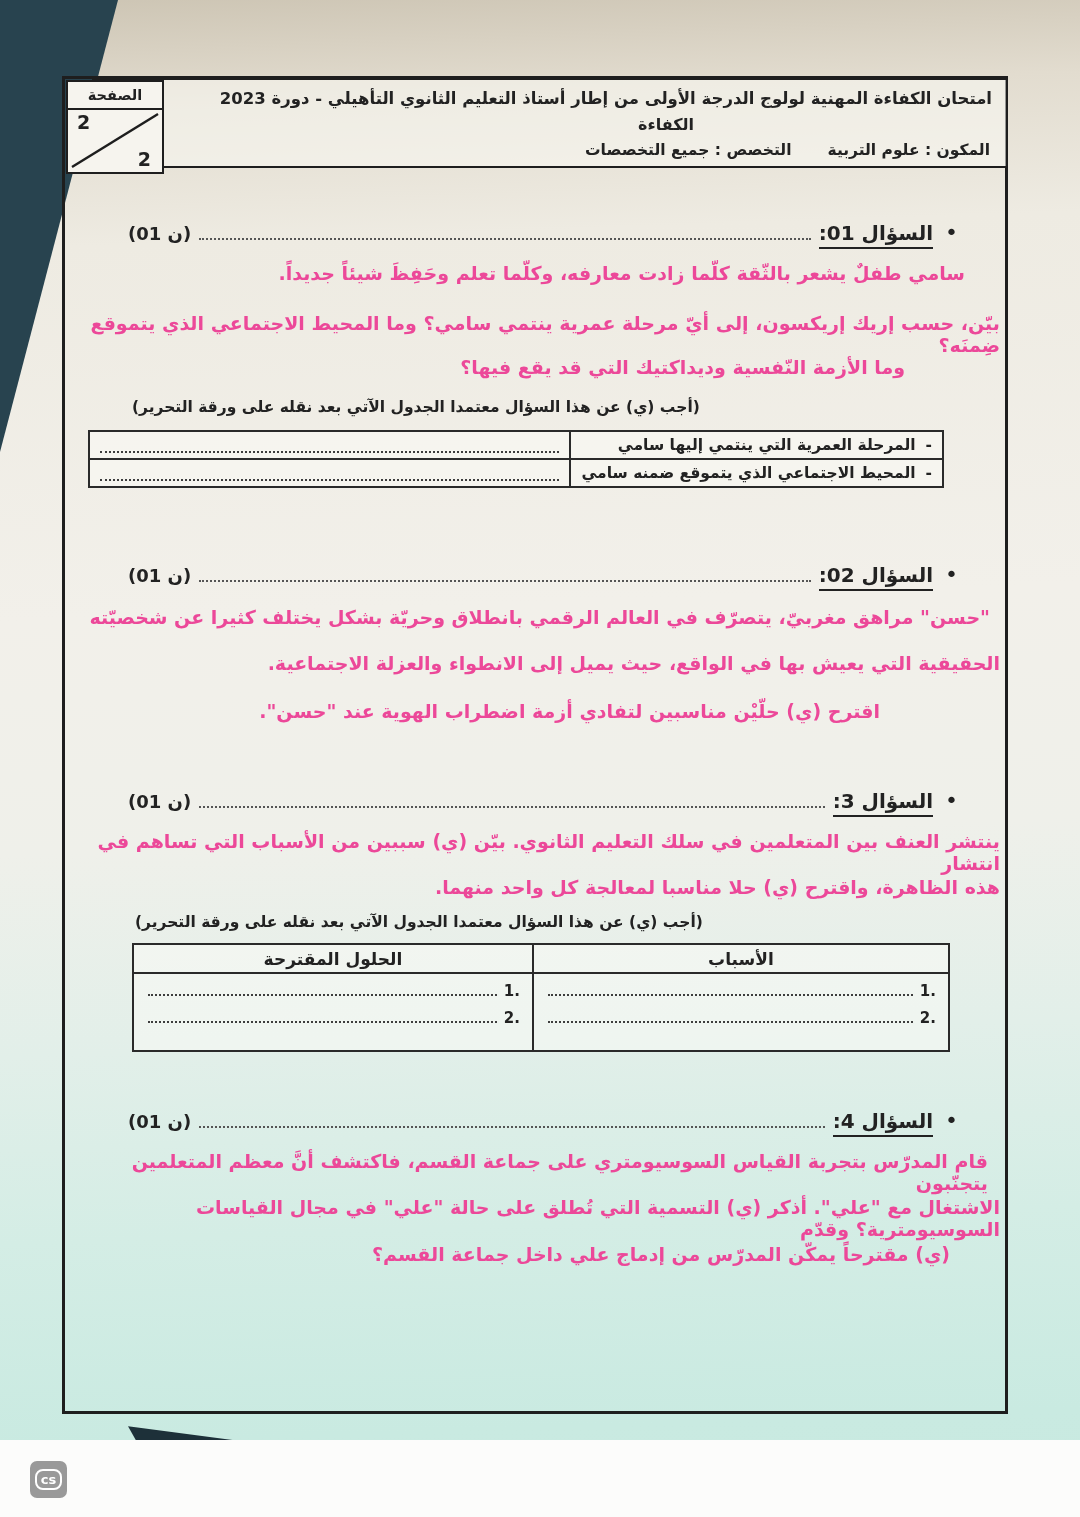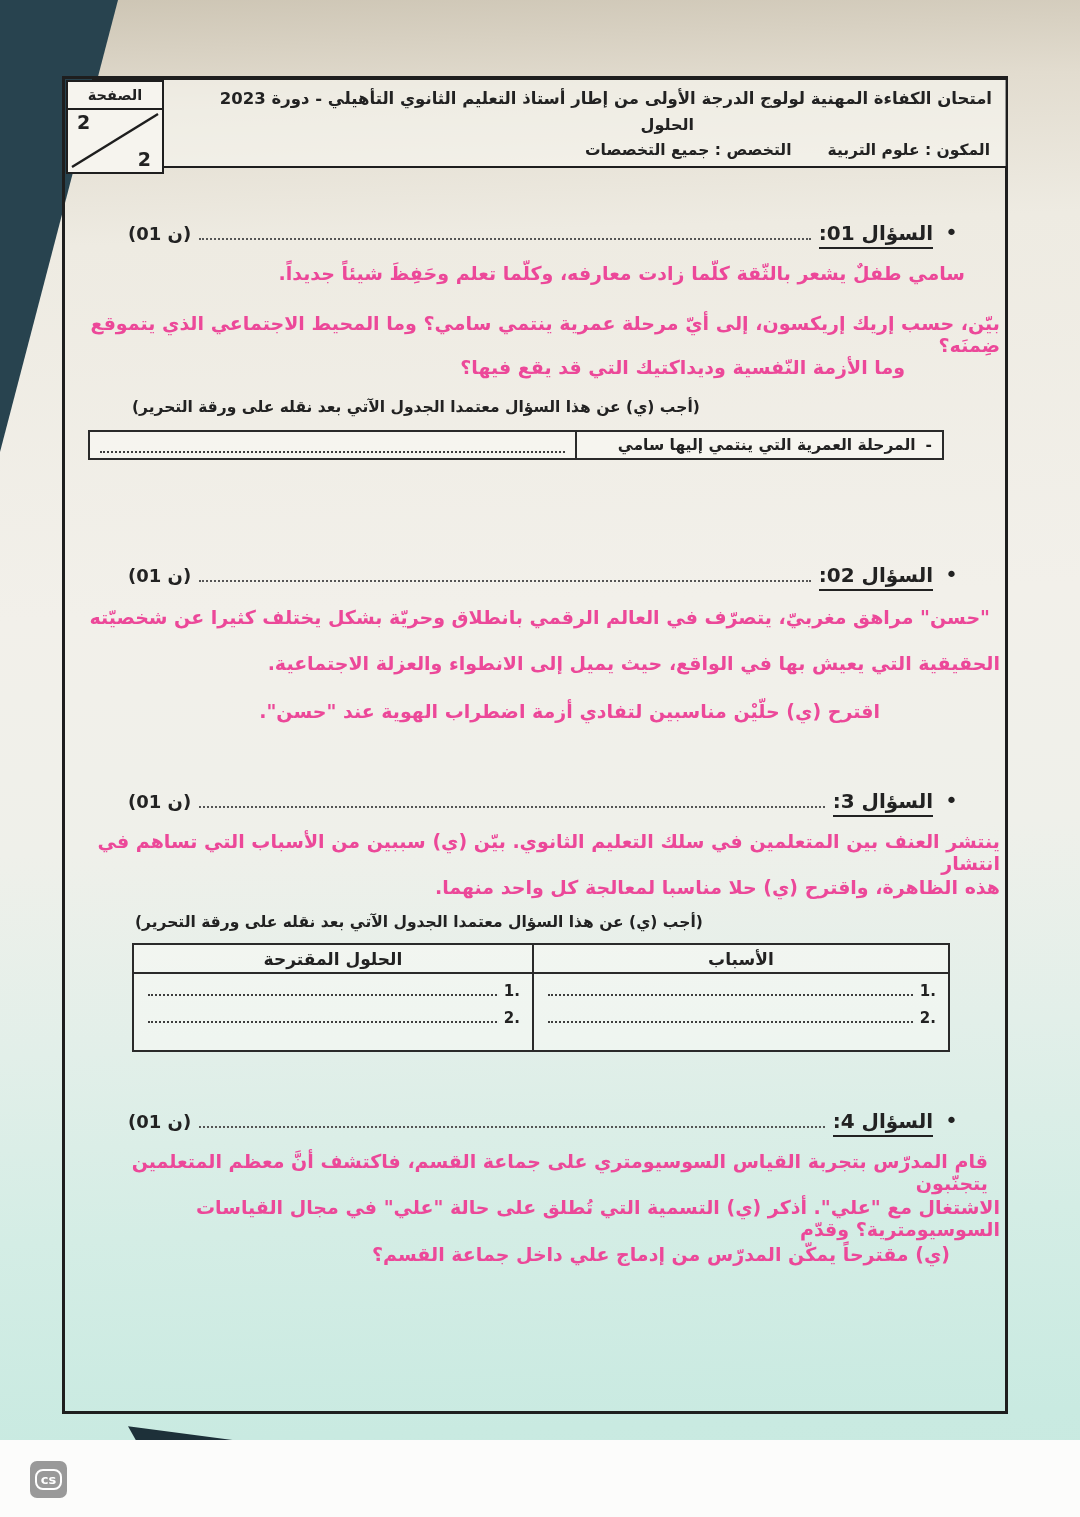--- a/index.html
+++ b/index.html
@@ -108,21 +108,21 @@
 </head>
 <body>
 
 <div class="bg"></div>
 <div class="corner-tl"></div>
 <div class="corner-bl"></div>
 <div class="frame"></div>
 
 <div class="header-box">
   <div class="hline1">امتحان الكفاءة المهنية لولوج الدرجة الأولى من إطار أستاذ التعليم الثانوي التأهيلي - دورة 2023</div>
-  <div class="hline2">الحلول</div>
+  <div class="hline2">الكفاءة</div>
   <div class="hline3">
     <span>المكون : علوم التربية</span>
     <span>التخصص : جميع التخصصات</span>
   </div>
 </div>
 
 <div class="page-box">
   <div class="pb-title">الصفحة</div>
   <div class="pb-cell">
     <svg>
@@ -145,20 +145,26 @@
 <div class="block instr" style="top:398px; padding-left:52px; text-align:left;">(أجب (ي) عن هذا السؤال معتمدا الجدول الآتي بعد نقله على ورقة التحرير)</div>
 
 <table class="t1">
   <tbody>
       <tr>
     <td class="lbl"><span class="dash">-</span><span>المرحلة العمرية التي ينتمي إليها سامي</span></td>
     <td>
           <div class="dotline"></div>
         </td>
   </tr>
+  <tr>
+    <td class="lbl"><span class="dash">-</span><span>المحيط الاجتماعي الذي يتموقع ضمنه سامي</span></td>
+    <td>
+          <div class="dotline"></div>
+        </td>
+  </tr>
 </tbody>
   </table>
 
 <div class="block qhead" style="top:560px;">
   <span class="bullet">•</span>
   <span class="qtitle">السؤال 02:</span>
   <span class="qleader"></span>
   <span class="qpoints">(01 ن)</span>
 </div>
 <div class="block pline" style="top:606px; padding-right:10px;">"حسن" مراهق مغربيّ، يتصرّف في العالم الرقمي بانطلاق وحريّة بشكل يختلف كثيرا عن شخصيّته</div>

